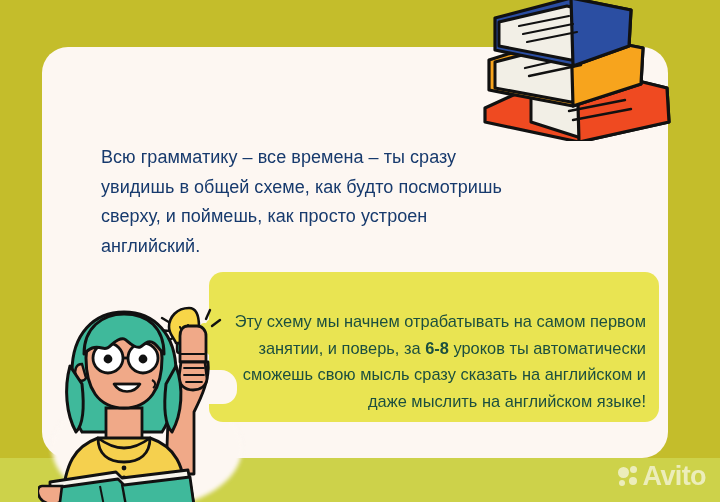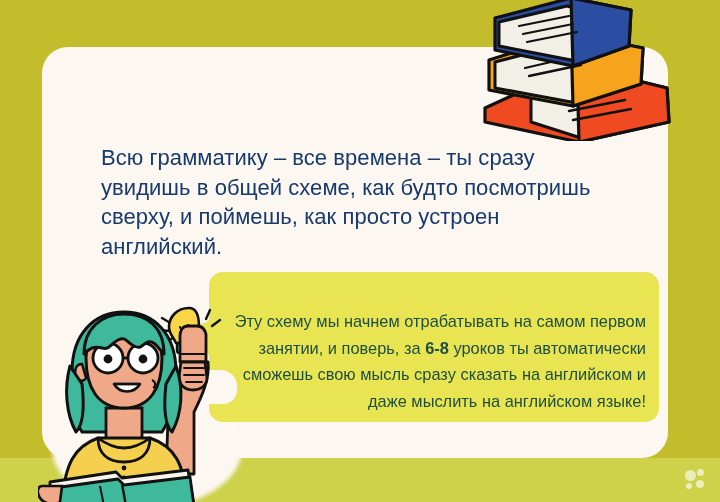--- a/index.html
+++ b/index.html
@@ -52,21 +52,21 @@
     filter: blur(2px);
   }
 
   
   .headline {
     position: absolute;
     left: 101px;
     top: 143px;
     width: 500px;
     color: #173a6d;
-    font-size: 22px;
+    font-size: 18px;
     line-height: 29.5px;
     letter-spacing: 0.05px;
     white-space: pre-line;
   }
 
   
   .bubble-wrap {
     position: absolute;
     left: 209px;
     top: 272px;
@@ -277,15 +277,16 @@
     <path d="M4 190 C0 190 -2 196 2 202 C6 208 16 210 22 206 L24 190 Z" fill="#f0a988" stroke="#111" stroke-width="2.6"></path>
   </svg>
 
   <div class="avito">
     <span class="avito-mark">
       <i class="avito-d1"></i>
         <i class="avito-d2"></i>
         <i class="avito-d3"></i>
         <i class="avito-d4"></i>
     </span>
+    <span class="avito-word">Avito</span>
   </div>
 
 </div>
 
 </body></html>

